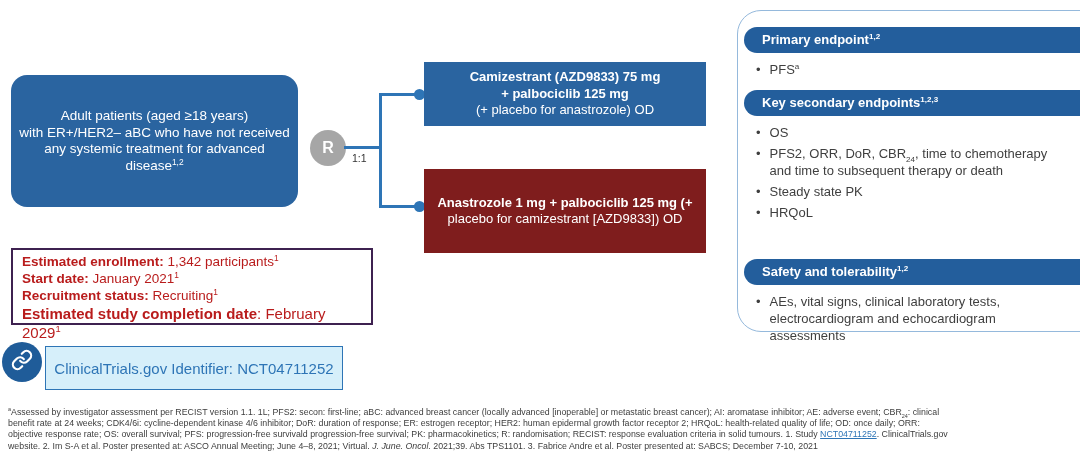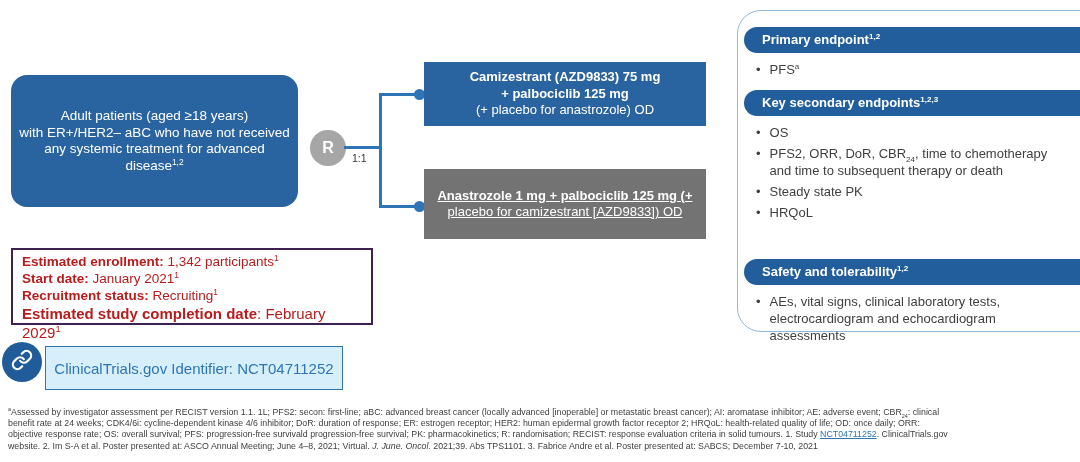--- a/index.html
+++ b/index.html
@@ -34,21 +34,21 @@
   #line-b{left:379px;top:205px;width:43px;height:3px;}
   .cdot{position:absolute;width:11px;height:11px;border-radius:50%;background:#2E75B6;}
   #dot-t{left:414px;top:89px;}
   #dot-b{left:414px;top:201px;}
 
   
   .arm-box{position:absolute;left:424px;width:282px;color:#fff;display:flex;align-items:center;
     justify-content:center;text-align:center;font-size:13px;line-height:16.5px;
     box-sizing:border-box;padding:15px 4px;}
   #arm1{top:62px;height:64px;background:#2A64A0;}
-  #arm2{top:169px;height:70px;background:#737373;text-decoration:underline;}
+  #arm2{top:169px;height:84px;background:#7f1d1d;}
 
   
   .endpoints-panel{position:absolute;left:737px;top:10px;width:379px;height:322px;
     border:1.5px solid #95B9DC;border-radius:24px;background:#fff;box-sizing:border-box;
     padding:16px 6px 0 6px;}
   .pill{height:26px;border-radius:13px;background:#235E9C;color:#fff;font-weight:bold;
     font-size:13px;line-height:26px;padding-left:18px;box-sizing:border-box;}
   .bullet-group{padding:8px 6px 8px 12px;}
   .bullet-item{display:flex;gap:9px;font-size:13px;line-height:17px;color:#3F3F3F;margin-bottom:4px;}
   .bullet-dot{flex:none;}

